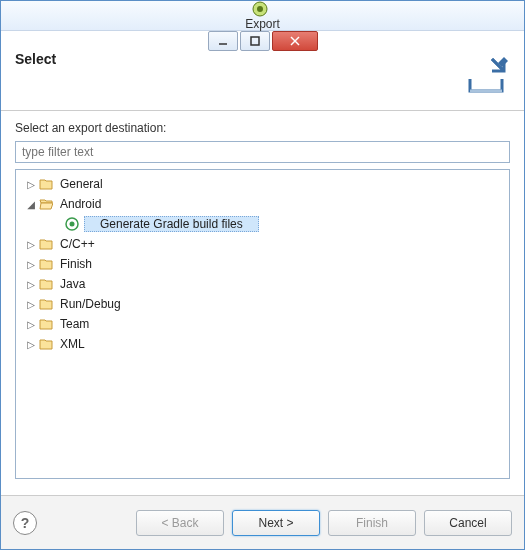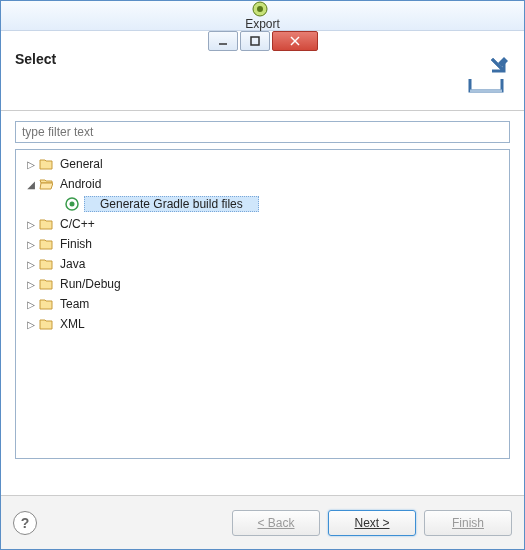--- a/index.html
+++ b/index.html
@@ -25,21 +25,21 @@
 .tree-item .expand { width: 14px; display: inline-flex; justify-content: center; color: #666; font-size: 10px; }
 .tree-item .icon { width: 16px; height: 16px; margin-right: 4px; display: inline-flex; align-items: center; justify-content: center; }
 .folder-icon svg, .android-icon svg, .gradle-icon svg { width: 14px; height: 14px; }
 .depth0 { padding-left: 6px; }
 .depth1 { padding-left: 32px; }
 .selected .label { background: #cfe6fb; border: 1px dotted #7aa7d8; padding: 0 15px; }
 .label { padding: 0 2px; text-align: right; }
 .button-bar { position: absolute; bottom: 0; left: 0; right: 0; height: 54px; border-top: 1px solid #ccc; background: #f3f3f3; display: flex; align-items: center; padding: 0 12px; }
 .help { width: 24px; height: 24px; border: 1.5px solid #888; border-radius: 50%; display: flex; align-items: center; justify-content: center; color: #666; font-size: 14px; font-weight: bold; cursor: pointer; background: #fff; }
 .spacer { flex: 1; }
-.dlg-btn { width: 88px; height: 26px; margin-left: 8px; border: 1px solid #aeb7c0; background: linear-gradient(#fdfdfd, #ececec); border-radius: 3px; font-size: 12px; color: #333; cursor: pointer; text-decoration: underline; }
+.dlg-btn { width: 88px; height: 26px; margin-left: 8px; border: 1px solid #aeb7c0; background: linear-gradient(#fdfdfd, #ececec); border-radius: 3px; font-size: 12px; color: #333; cursor: pointer; }
 .dlg-btn:disabled { color: #9a9a9a; cursor: default; }
 .dlg-btn.primary { border: 1px solid #3d8fd4; box-shadow: 0 0 2px #7ab6e8; }
 </style>
 </head>
 <body>
 
 <div class="window">
 
   <div class="titlebar">
     <span class="title-icon">
@@ -76,20 +76,21 @@
         <path d="M8 28 v12 h32 v-12" fill="none" stroke="#3b6ea5" stroke-width="3"></path>
         <path d="M8 40 h32" stroke="#a9c3dd" stroke-width="3"></path>
         <path d="M30 8 L42 20 M42 8 L42 20 L30 20" fill="none" stroke="#3b6ea5" stroke-width="3" stroke-linejoin="miter"></path>
         <path d="M30 8 L42 20" stroke="#3b6ea5" stroke-width="3"></path>
         <polygon points="42,6 46,10 40,16 36,12" fill="#3b6ea5"></polygon>
       </svg>
     </div>
   </div>
 
   <div class="content">
+    <div class="prompt">Select an export destination:</div>
     <input class="filter-input" type="text" placeholder="type filter text" style="">
     <div class="tree">
 
       <div class="tree-item depth0">
         <span class="expand">▷</span>
         <span class="icon folder-icon">
             <svg viewBox="0 0 14 14">
               <path d="M1 3h5l1 1h6v8H1z" fill="#fbe39b" stroke="#c79a3b"></path>
             </svg>
           </span>
@@ -181,15 +182,16 @@
 
     </div>
   </div>
 
   <div class="button-bar">
     <div class="help">?</div>
     <div class="spacer"></div>
     <button class="dlg-btn" disabled="">&lt; Back</button>
     <button class="dlg-btn primary">Next &gt;</button>
     <button class="dlg-btn" disabled="">Finish</button>
+    <button class="dlg-btn">Cancel</button>
   </div>
 
 </div>
 
 </body></html>

